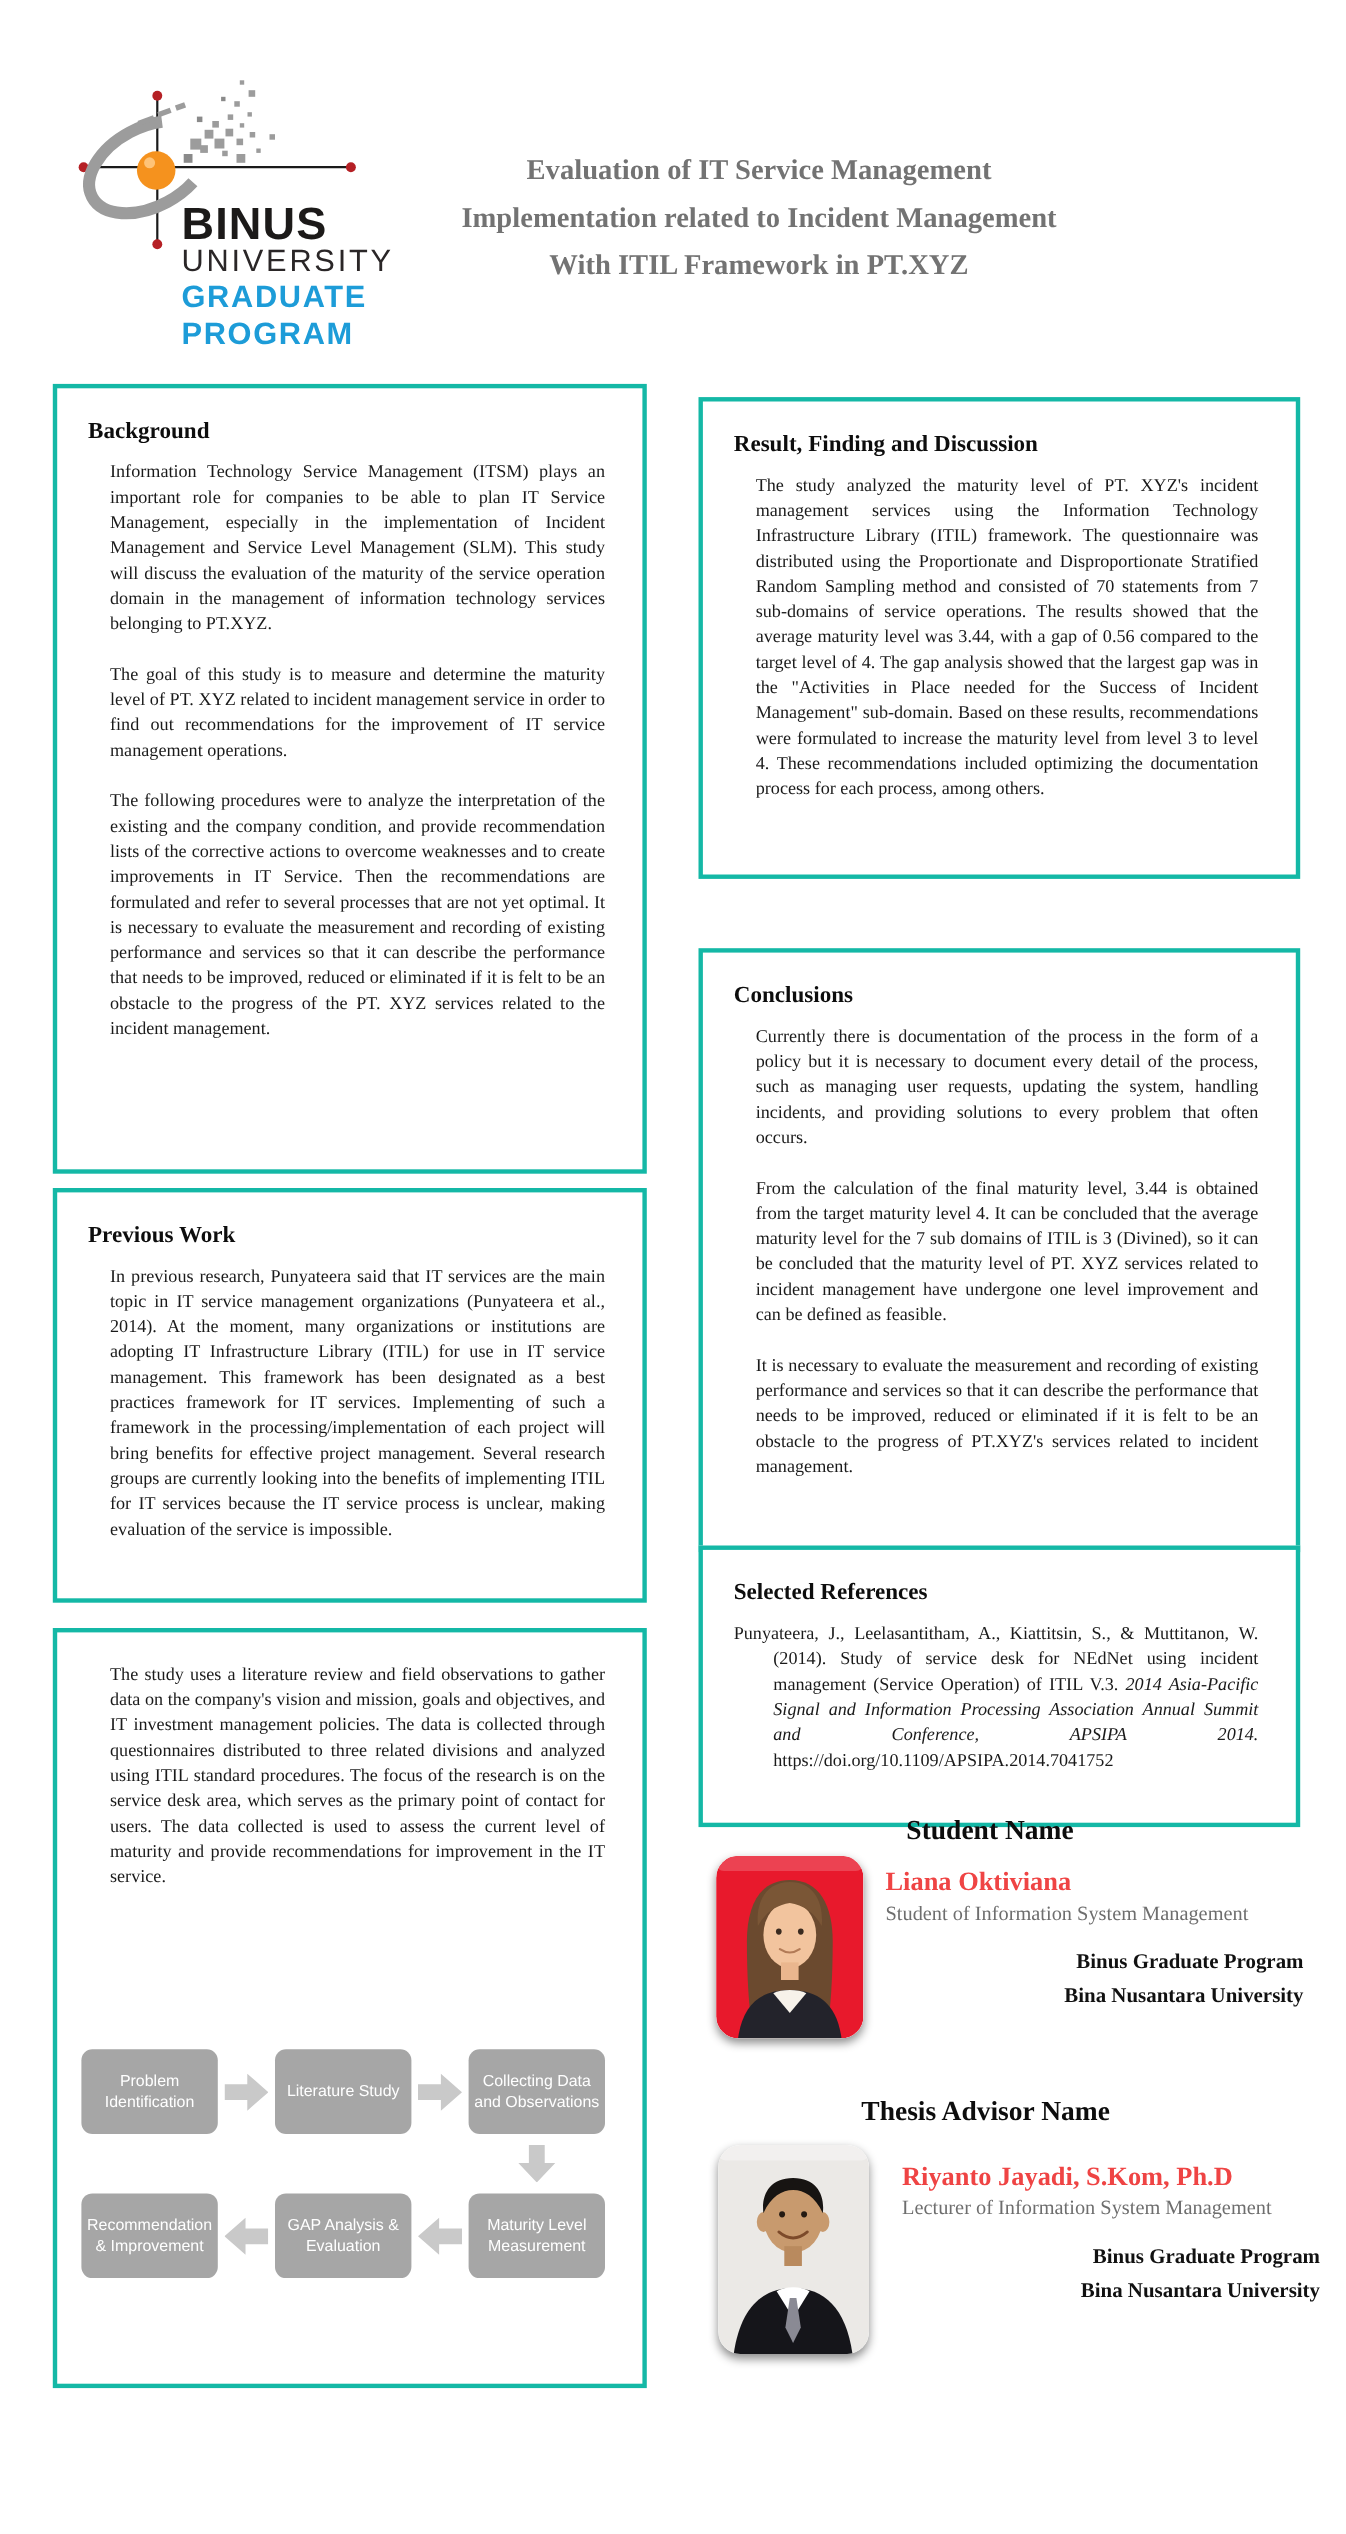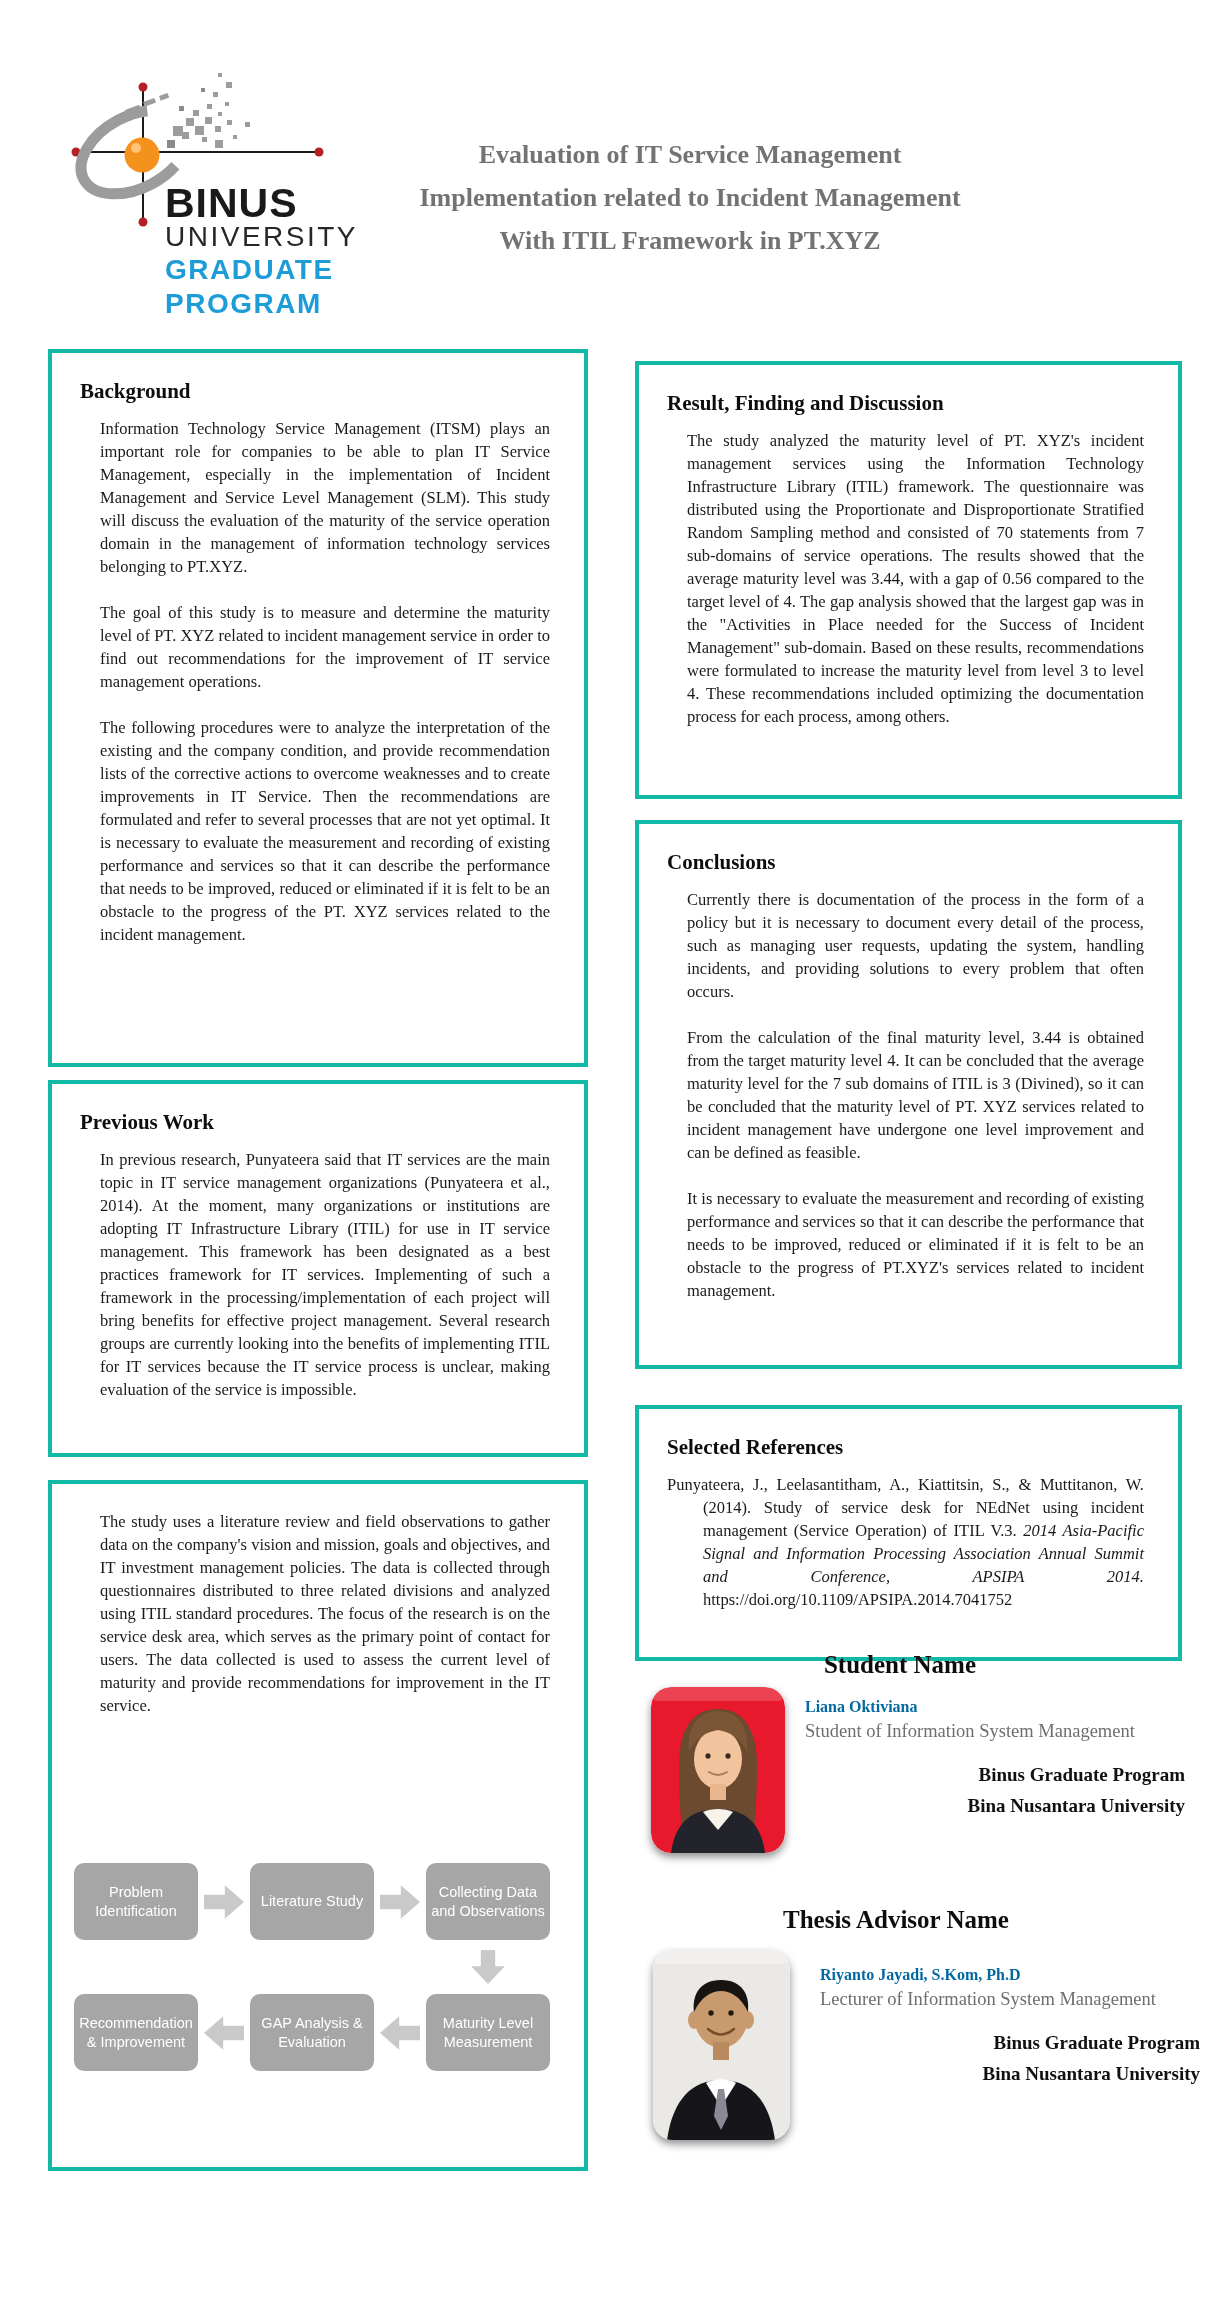--- a/index.html
+++ b/index.html
@@ -23,21 +23,21 @@
        padding:26px 34px 18px 28px;overflow:hidden;}
   .box h2{margin:0 0 13px 0;font-size:21px;font-weight:bold;color:#0d0d0d;}
   .box .body{margin-left:20px;font-size:16.5px;line-height:23px;text-align:justify;}
   .box .body p{margin:0 0 23px 0;}
   .box .body p:last-child{margin-bottom:0;}
 
   #box-background{left:48px;top:349px;width:540px;height:718px;}
   #box-previous{left:48px;top:1080px;width:540px;height:377px;}
   #box-methodology{left:48px;top:1480px;width:540px;height:691px;}
   #box-result{left:635px;top:361px;width:547px;height:438px;}
-  #box-conclusions{left:635px;top:820px;width:547px;height:549px;}
+  #box-conclusions{left:635px;top:862px;width:547px;height:549px;}
   #box-references{left:635px;top:1405px;width:547px;height:256px;}
 
   .ref-entry{margin:0;padding-left:36px;text-indent:-36px;font-size:16.5px;line-height:23px;text-align:justify;}
   .ref-italic{font-style:italic;}
 
   
   .flow-box{position:absolute;width:124px;height:77px;background:#a6a6a6;border-radius:10px;
             color:#ffffff;font-family:"Liberation Sans", sans-serif;font-size:14.5px;line-height:1.25;
             display:flex;align-items:center;justify-content:center;text-align:center;padding:4px;box-sizing:border-box;}
   .arrow{position:absolute;background:#c9c9c9;}
@@ -53,21 +53,21 @@
   
   .person-heading{position:absolute;width:420px;text-align:center;font-size:25px;font-weight:bold;color:#0d0d0d;}
   #student-heading{left:690px;top:1651px;}
   #advisor-heading{left:686px;top:1906px;}
   .photo{position:absolute;border-radius:20px;box-shadow:0 4px 9px rgba(0,0,0,0.45);overflow:hidden;}
   #student-photo{left:651px;top:1687px;width:134px;height:166px;}
   #advisor-photo{left:653px;top:1950px;width:137px;height:190px;}
   .person-info{position:absolute;}
   #student-info{left:805px;top:1698px;width:380px;}
   #advisor-info{left:820px;top:1966px;width:380px;}
-  .person-name{font-size:16px;font-weight:bold;color:#0369a1;margin:0 0 5px 0;}
+  .person-name{font-size:24px;font-weight:bold;color:#ef4444;margin:0 0 5px 0;}
   .person-role{font-size:18.5px;color:#6e6e6e;margin:0 0 22px 0;}
   .person-org{font-size:19px;font-weight:bold;color:#111;margin:0 0 9px 0;text-align:right;}
 </style>
 </head>
 <body>
 
 <div class="poster">
 
   <svg class="logo-svg" viewBox="0 0 300 260">
 

